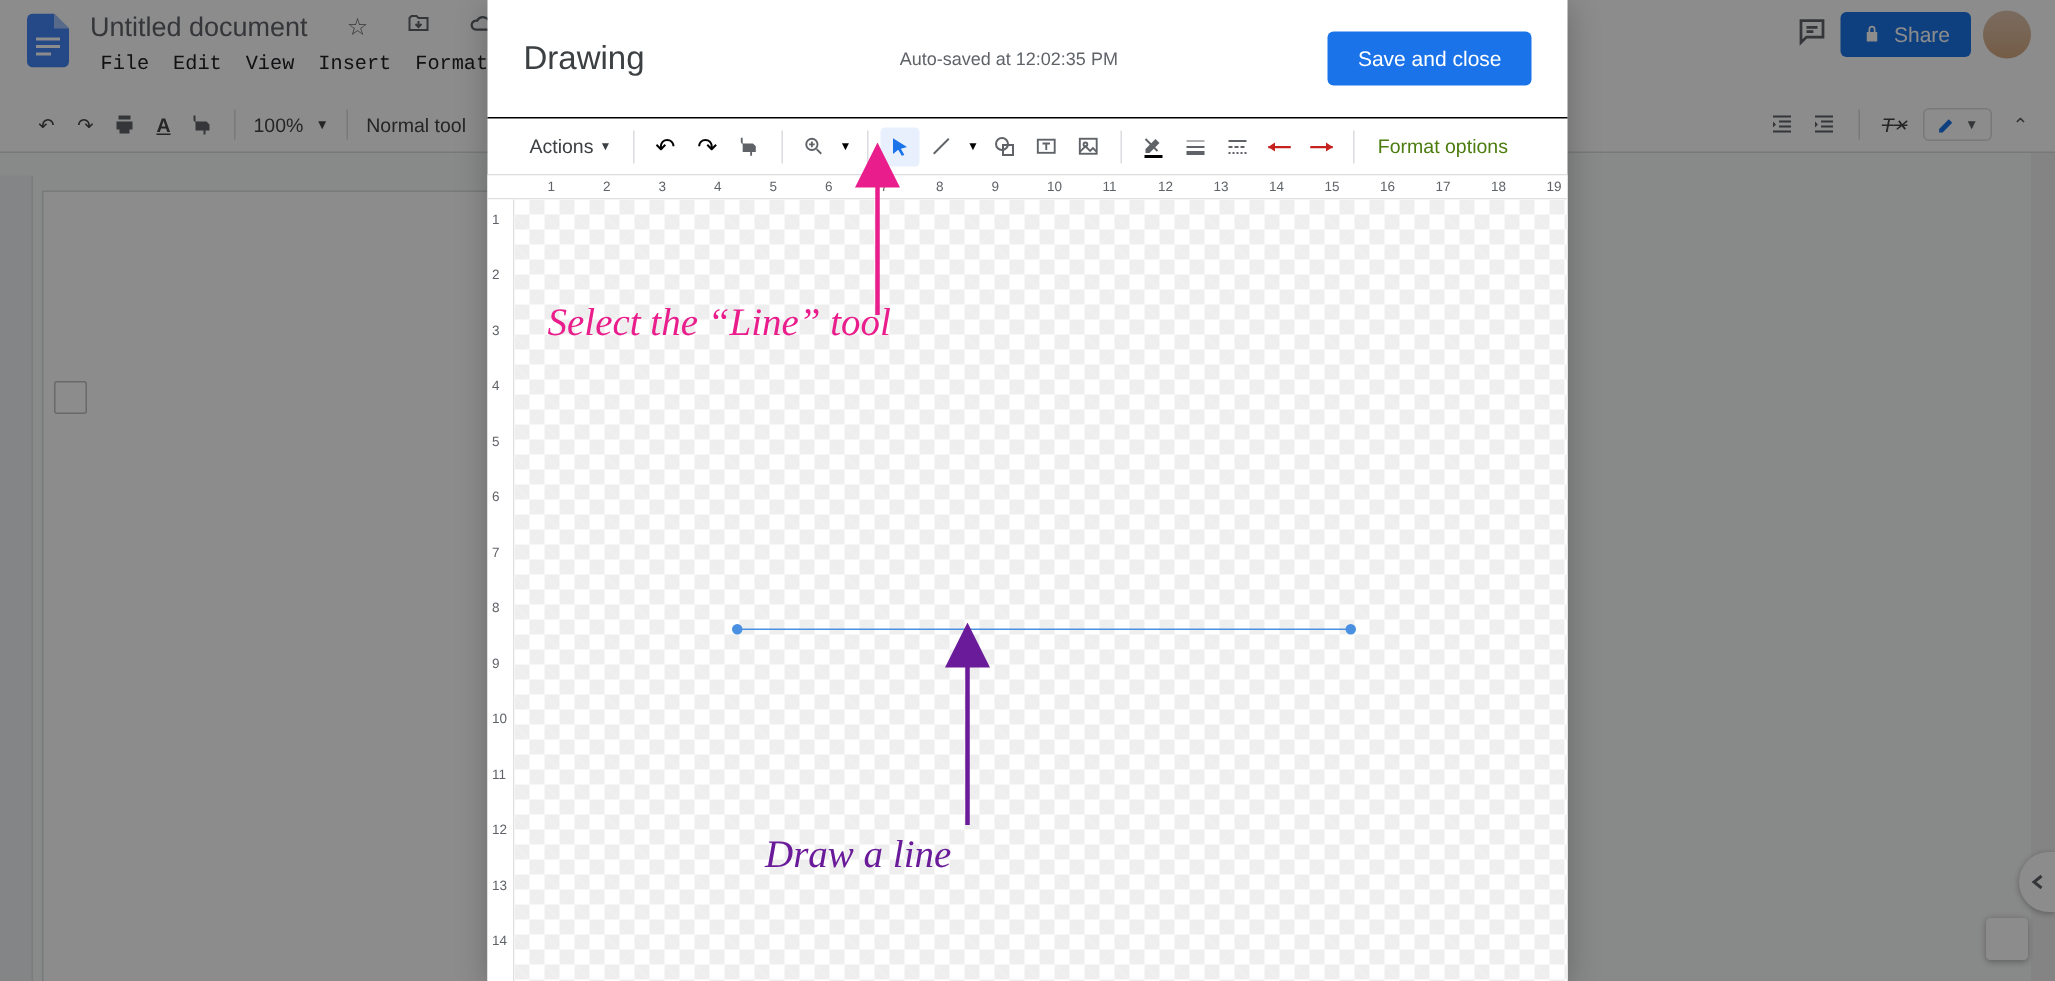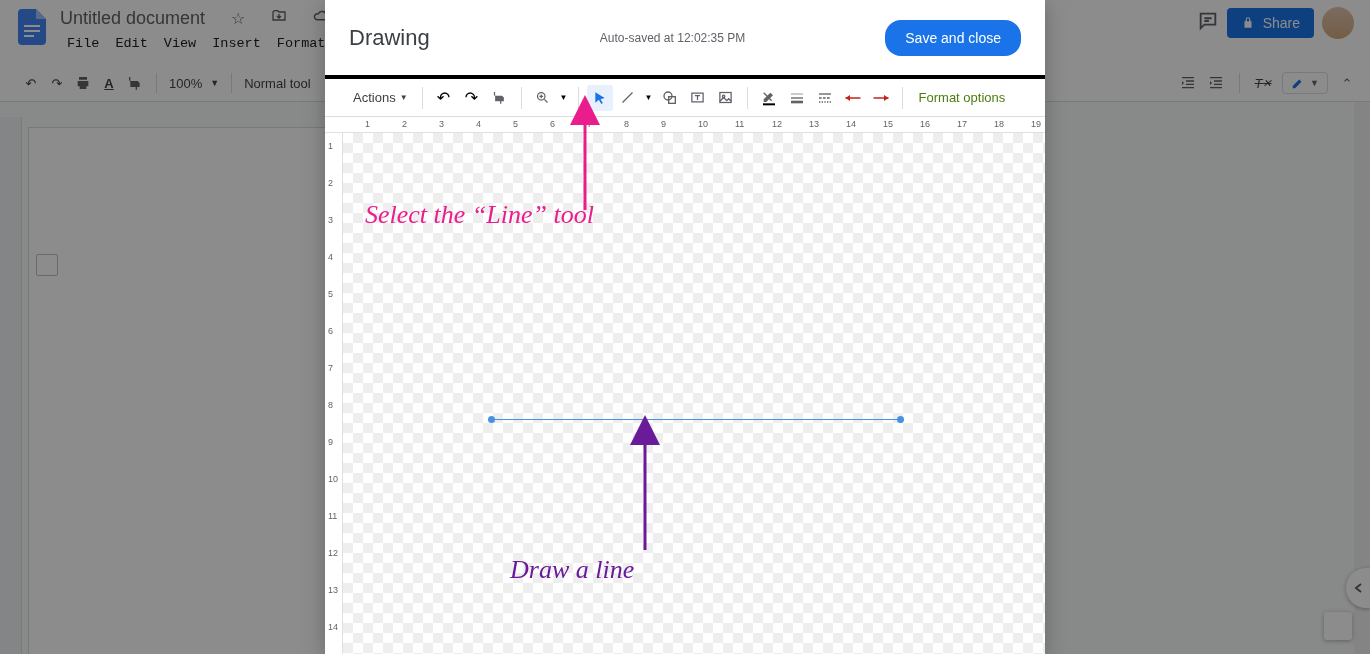--- a/index.html
+++ b/index.html
@@ -30,24 +30,24 @@
 .doc-area { position: absolute; top: 102px; left: 0; right: 0; bottom: 0; background: #f8f9fa; }
 .left-ruler { position: absolute; left: 0; top: 15px; width: 22px; bottom: 0; background: #f1f3f4; border-right: 1px solid #e0e0e0; }
 .page { position: absolute; left: 28px; top: 25px; width: 810px; height: 1050px; background: #fff; border: 1px solid #dadce0; }
 .outline-btn { position: absolute; left: 36px; top: 152px; width: 22px; height: 22px; border: 1px solid #c0c0c0; border-radius: 2px; }
 .explore-btn { position: absolute; right: 18px; bottom: 14px; width: 28px; height: 28px; background: #fff; box-shadow: 0 1px 4px rgba(0,0,0,0.3); border-radius: 3px; }
 .side-collapse { position: absolute; right: 0; bottom: 46px; width: 24px; height: 40px; background: #fff; border-radius: 20px 0 0 20px; box-shadow: 0 1px 4px rgba(0,0,0,0.3); }
 .scroll-track { position: absolute; right: 0; top: 102px; width: 16px; bottom: 0; background: #f1f1f1; }
 
 
 .dialog { position: absolute; left: 325px; top: 0; width: 720px; height: 654px; background: #fff; box-shadow: 0 4px 20px rgba(0,0,0,0.25); display: flex; flex-direction: column; z-index: 10; }
-.dlg-head { height: 79px; display: flex; align-items: center; padding: 0 24px; border-bottom: 4px solid #000000; }
+.dlg-head { height: 79px; display: flex; align-items: center; padding: 0 24px; border-bottom: 1px solid #000000; }
 .dlg-title { font-size: 22px; color: #3c4043; }
 .dlg-status { margin-left: auto; font-size: 12px; color: #5f6368; margin-right: 140px; }
-.save-close { background: #1a73e8; color: #fff; border: none; border-radius: 16px; padding: 10px 20px; font-size: 14px; font-weight: 500; }
+.save-close { background: #1a73e8; color: #fff; border: none; border-radius: 4px; padding: 10px 20px; font-size: 14px; font-weight: 500; }
 
 .dlg-toolbar { height: 38px; border-bottom: 1px solid #dadce0; display: flex; align-items: center; padding: 0 10px 0 22px; gap: 2px; }
 .dlg-toolbar .btn { min-width: 26px; height: 26px; display: inline-flex; align-items: center; justify-content: center; border-radius: 3px; cursor: pointer; }
 .dlg-toolbar .btn.active { background: #e8f0fe; }
 .actions-btn { font-size: 13px; color: #3c4043; padding: 0 6px; display: flex; align-items: center; gap: 4px; }
 .sep { width: 1px; height: 22px; background: #dadce0; margin: 0 6px; }
 .fmt-opt { font-size: 13px; color: #4d7c0f; padding: 0 8px; }
 
 .dlg-ruler-h { height: 16px; background: #fff; border-bottom: 1px solid #e0e0e0; position: relative; font-size: 9px; color: #5f6368; overflow: hidden; }
 .dlg-ruler-h .tick { position: absolute; top: 2px; }

